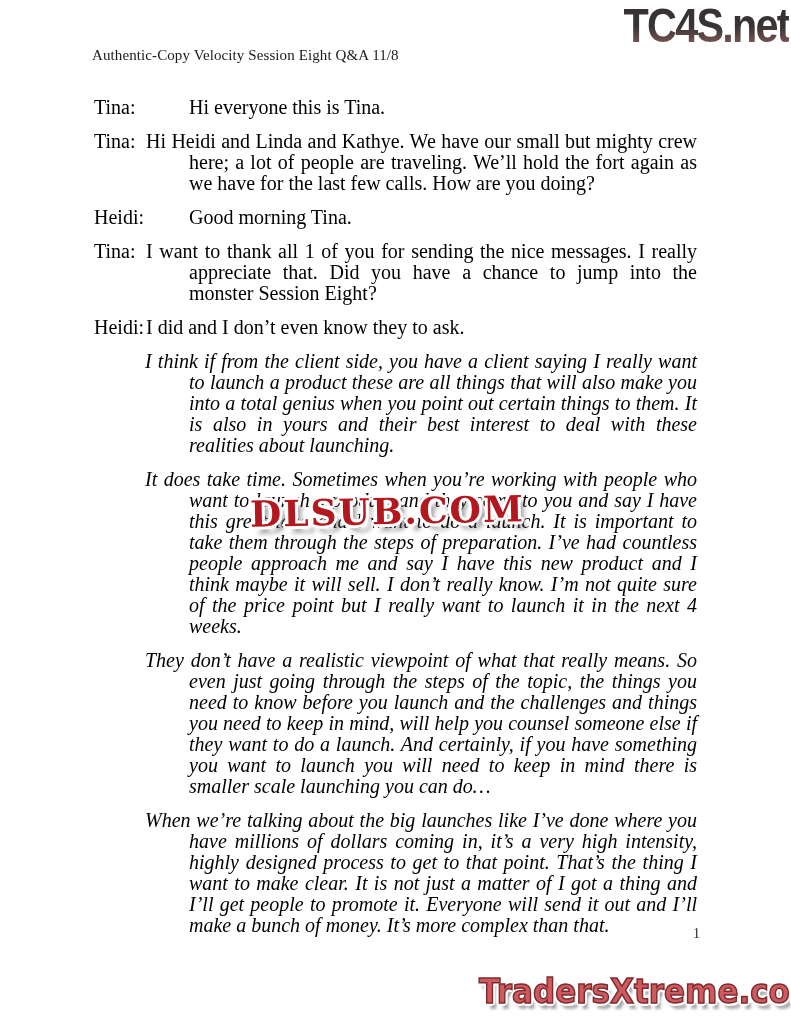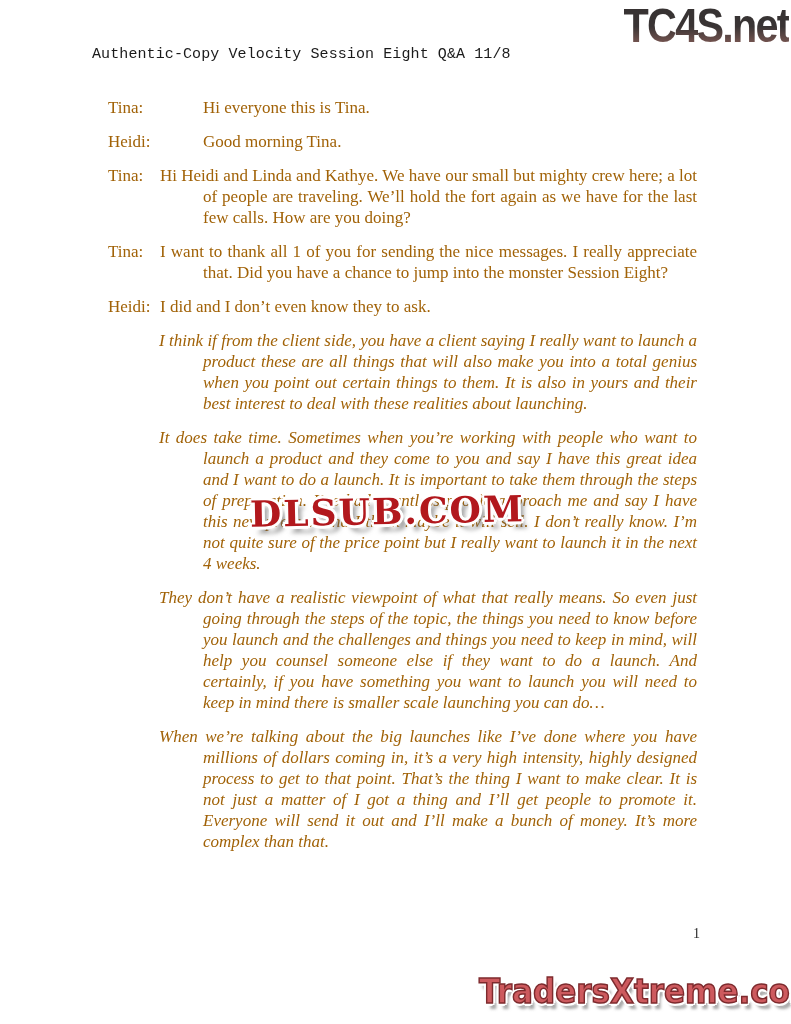--- a/index.html
+++ b/index.html
@@ -7,29 +7,29 @@
     width:791px; height:1024px; background:#ffffff; overflow:hidden;
     font-family:"Liberation Serif", serif;
   }
   .page {
     position:relative; width:791px; height:1024px; box-sizing:border-box;
     padding:46px 94px 0 92px; background:#ffffff;
   }
 
   
   .doc-header {
-    font-family:Liberation Mono, monospace;
+    font-family:Liberation Serif, serif;
     font-size:15px; line-height:18px; color:#1b1b1b;
     margin:0 0 33px 0; letter-spacing:0.1px;
   }
 
   
   .para {
-    font-size:17px; line-height:21px; color:#a16207;
-    text-align:justify; margin:0 0 13px 16px;
+    font-size:20px; line-height:21px; color:#000000;
+    text-align:justify; margin:0 0 13px 2px;
     padding-left:95px; text-indent:-95px;
   }
   .para .speaker { display:inline-block; width:52px; text-indent:0; }
   .para.tab-wide .speaker { width:95px; }
   .para.no-speaker { text-indent:-44px;font-style:italic; }
 
   
   .tc4s {
     position:absolute; top:1px; right:2px;
     font-family:"Liberation Sans", sans-serif; font-weight:700;
@@ -85,23 +85,23 @@
 <div class="page">
 
   <div class="tc4s">TC4S.net</div>
 
   <div class="doc-header">Authentic-Copy Velocity Session Eight Q&amp;A 11/8</div>
 
   <div>
 
     <p class="para tab-wide"><span class="speaker">Tina:</span><span>Hi everyone this is Tina.</span></p>
 
+    <p class="para"><span class="speaker">Tina:</span><span>Hi Heidi and Linda and Kathye. We have our small but mighty crew here; a lot of people are traveling. We’ll hold the fort again as we have for the last few calls. How are you doing?</span></p>
+
     <p class="para tab-wide"><span class="speaker">Heidi:</span><span>Good morning Tina.</span></p>
-
-    <p class="para"><span class="speaker">Tina:</span><span>Hi Heidi and Linda and Kathye. We have our small but mighty crew here; a lot of people are traveling. We’ll hold the fort again as we have for the last few calls. How are you doing?</span></p>
 
 
     <p class="para"><span class="speaker">Tina:</span><span>I want to thank all 1 of you for sending the nice messages. I really appreciate that. Did you have a chance to jump into the monster Session Eight?</span></p>
 
     <p class="para"><span class="speaker">Heidi:</span><span>I did and I don’t even know they to ask.</span></p>
 
 
     <p class="para no-speaker"><span>I think if from the client side, you have a client saying I really want to launch a product these are all things that will also make you into a total genius when you point out certain things to them. It is also in yours and their best interest to deal with these realities about launching.</span></p>
 
     <p class="para no-speaker"><span>It does take time. Sometimes when you’re working with people who want to launch a product and they come to you and say I have this great idea and I want to do a launch. It is important to take them through the steps of preparation. I’ve had countless people approach me and say I have this new product and I think maybe it will sell. I don’t really know. I’m not quite sure of the price point but I really want to launch it in the next 4 weeks.</span></p>

